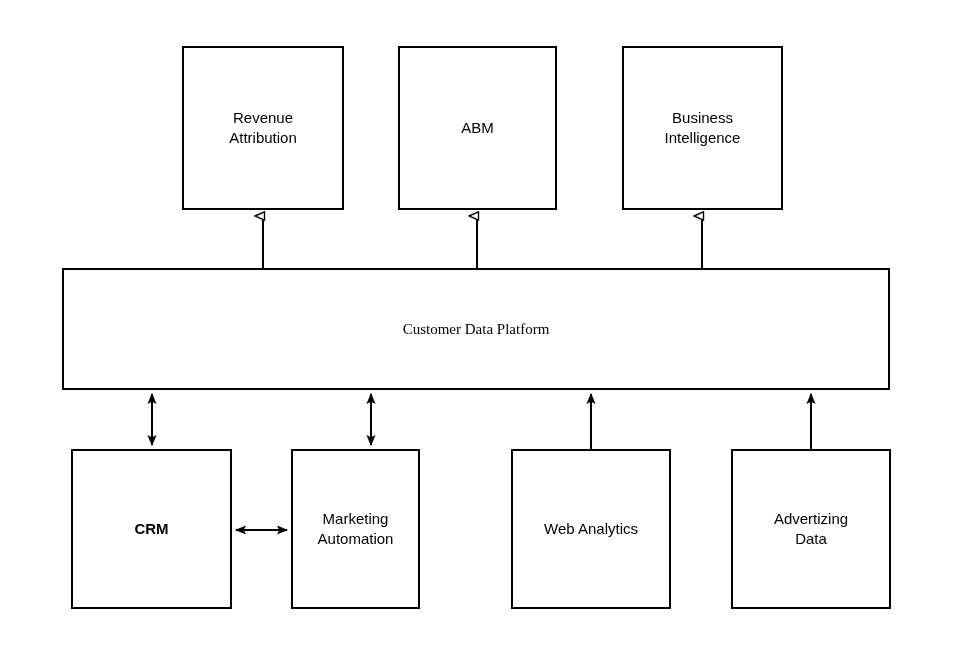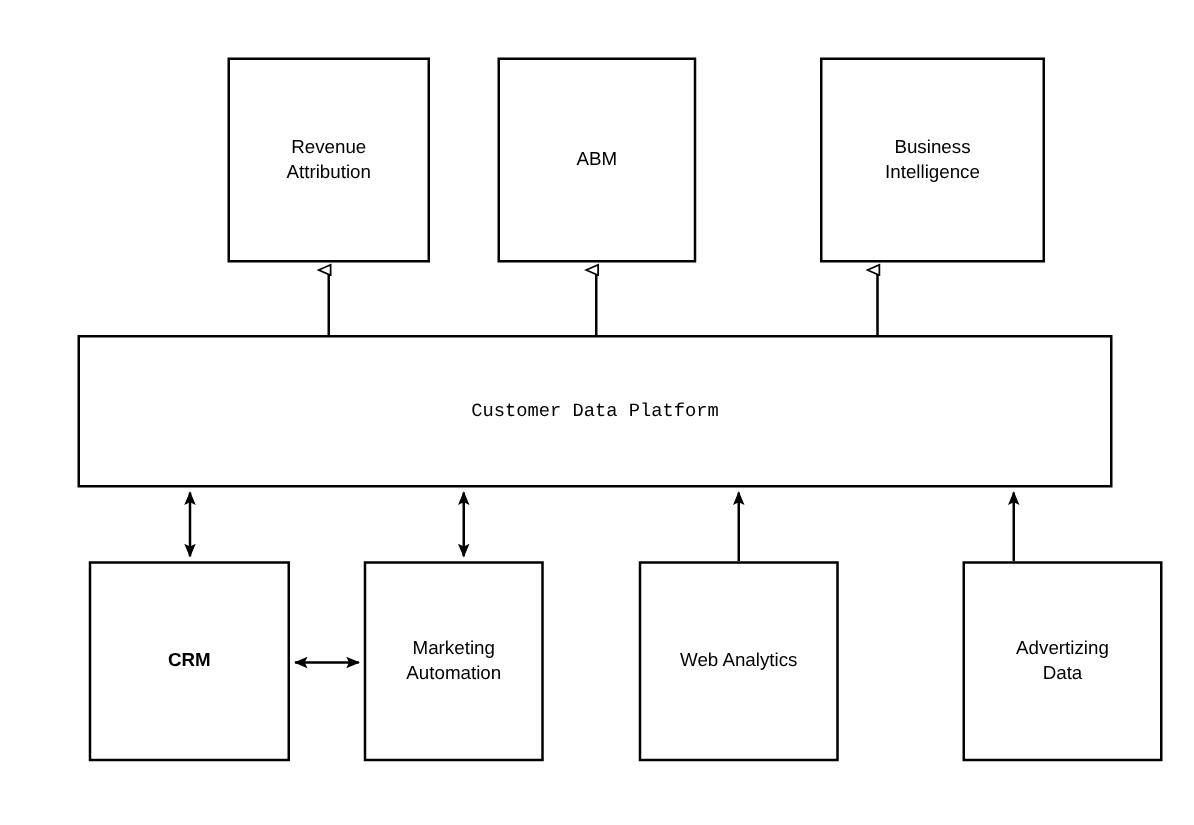--- a/index.html
+++ b/index.html
@@ -38,21 +38,21 @@
   .platform-bar {
     position: absolute;
     box-sizing: border-box;
     border: 2px solid #000000;
     background: #ffffff;
     display: flex;
     align-items: center;
     justify-content: center;
   }
   .platform-label {
-    font-family: Liberation Mono, monospace;
+    font-family: Liberation Serif, serif;
     font-size: 15px;
     color: #000000;
   }
   .edge-layer {
     position: absolute;
     left: 0;
     top: 0;
     width: 955px;
     height: 660px;
     pointer-events: none;
@@ -95,40 +95,40 @@
 
   <div class="node-box" style="left:182px; top:46px; width:162px; height:164px;">
     <span class="node-label">Revenue
 Attribution</span>
   </div>
 
   <div class="node-box" style="left:398px; top:46px; width:159px; height:164px;">
     <span class="node-label">ABM</span>
   </div>
 
-  <div class="node-box" style="left:656px; top:46px; width:180px; height:164px;">
+  <div class="node-box" style="left:622px; top:46px; width:161px; height:164px;">
     <span class="node-label">Business
 Intelligence</span>
   </div>
 
   <div class="platform-bar" style="left:62px; top:268px; width:828px; height:122px;">
     <span class="platform-label">Customer Data Platform</span>
   </div>
 
   <div class="node-box" style="left:71px; top:449px; width:161px; height:160px;font-weight:bold;">
     <span class="node-label">CRM</span>
   </div>
 
-  <div class="node-box" style="left:291px; top:449px; width:144px; height:160px;">
+  <div class="node-box" style="left:291px; top:449px; width:129px; height:160px;">
     <span class="node-label">Marketing
 Automation</span>
   </div>
 
   <div class="node-box" style="left:511px; top:449px; width:160px; height:160px;text-align:right;">
     <span class="node-label">Web Analytics</span>
   </div>
 
-  <div class="node-box" style="left:770px; top:449px; width:160px; height:160px;">
+  <div class="node-box" style="left:731px; top:449px; width:160px; height:160px;">
     <span class="node-label">Advertizing
 Data</span>
   </div>
 
 </div>
 
 </body></html>

